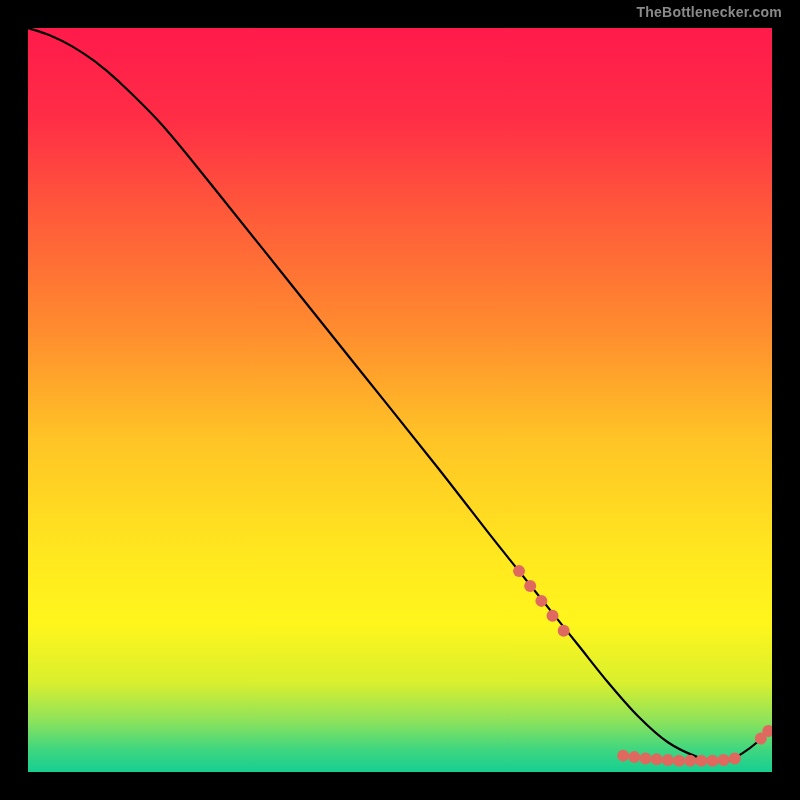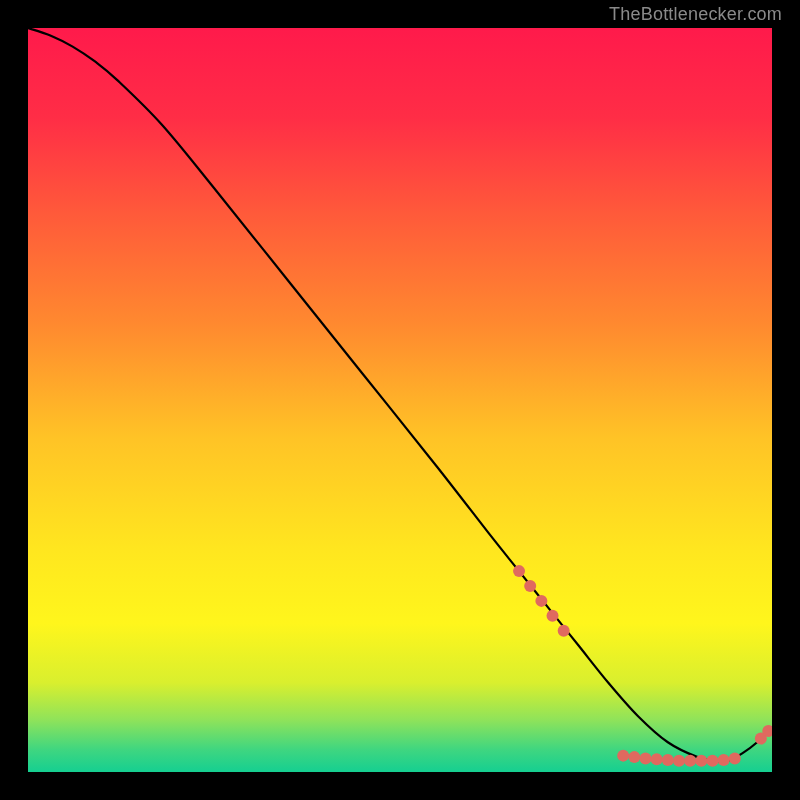--- a/index.html
+++ b/index.html
@@ -14,22 +14,22 @@
   .stage {
     position: relative;
     width: 800px;
     height: 800px;
     background: #000000;
   }
   .attribution {
     position: absolute;
     top: 4px;
     right: 18px;
-    font-size: 18px;
-    font-weight: 400;
+    font-size: 14px;
+    font-weight: 700;
     color: #8a8a8a;
     letter-spacing: 0.2px;
     z-index: 5;
   }
   .plot {
     position: absolute;
     left: 28px;
     top: 28px;
     width: 744px;
     height: 744px;

